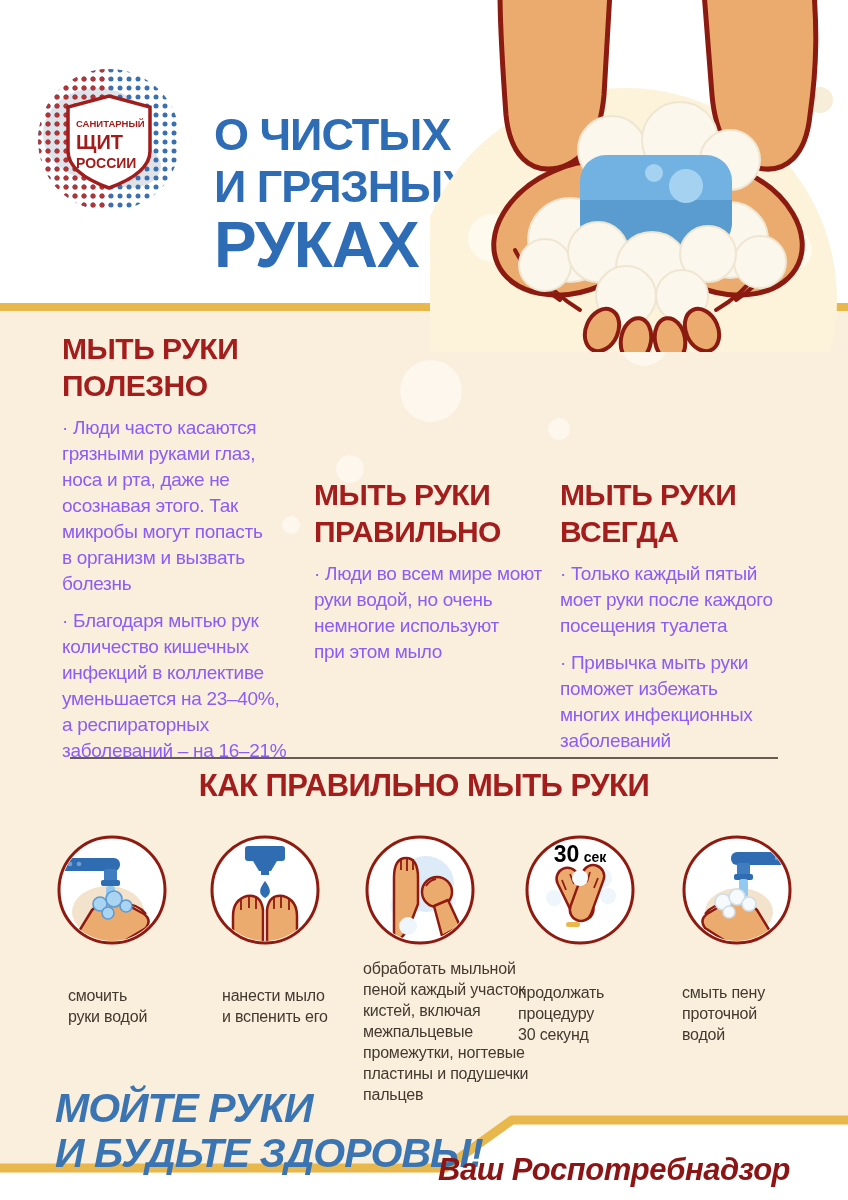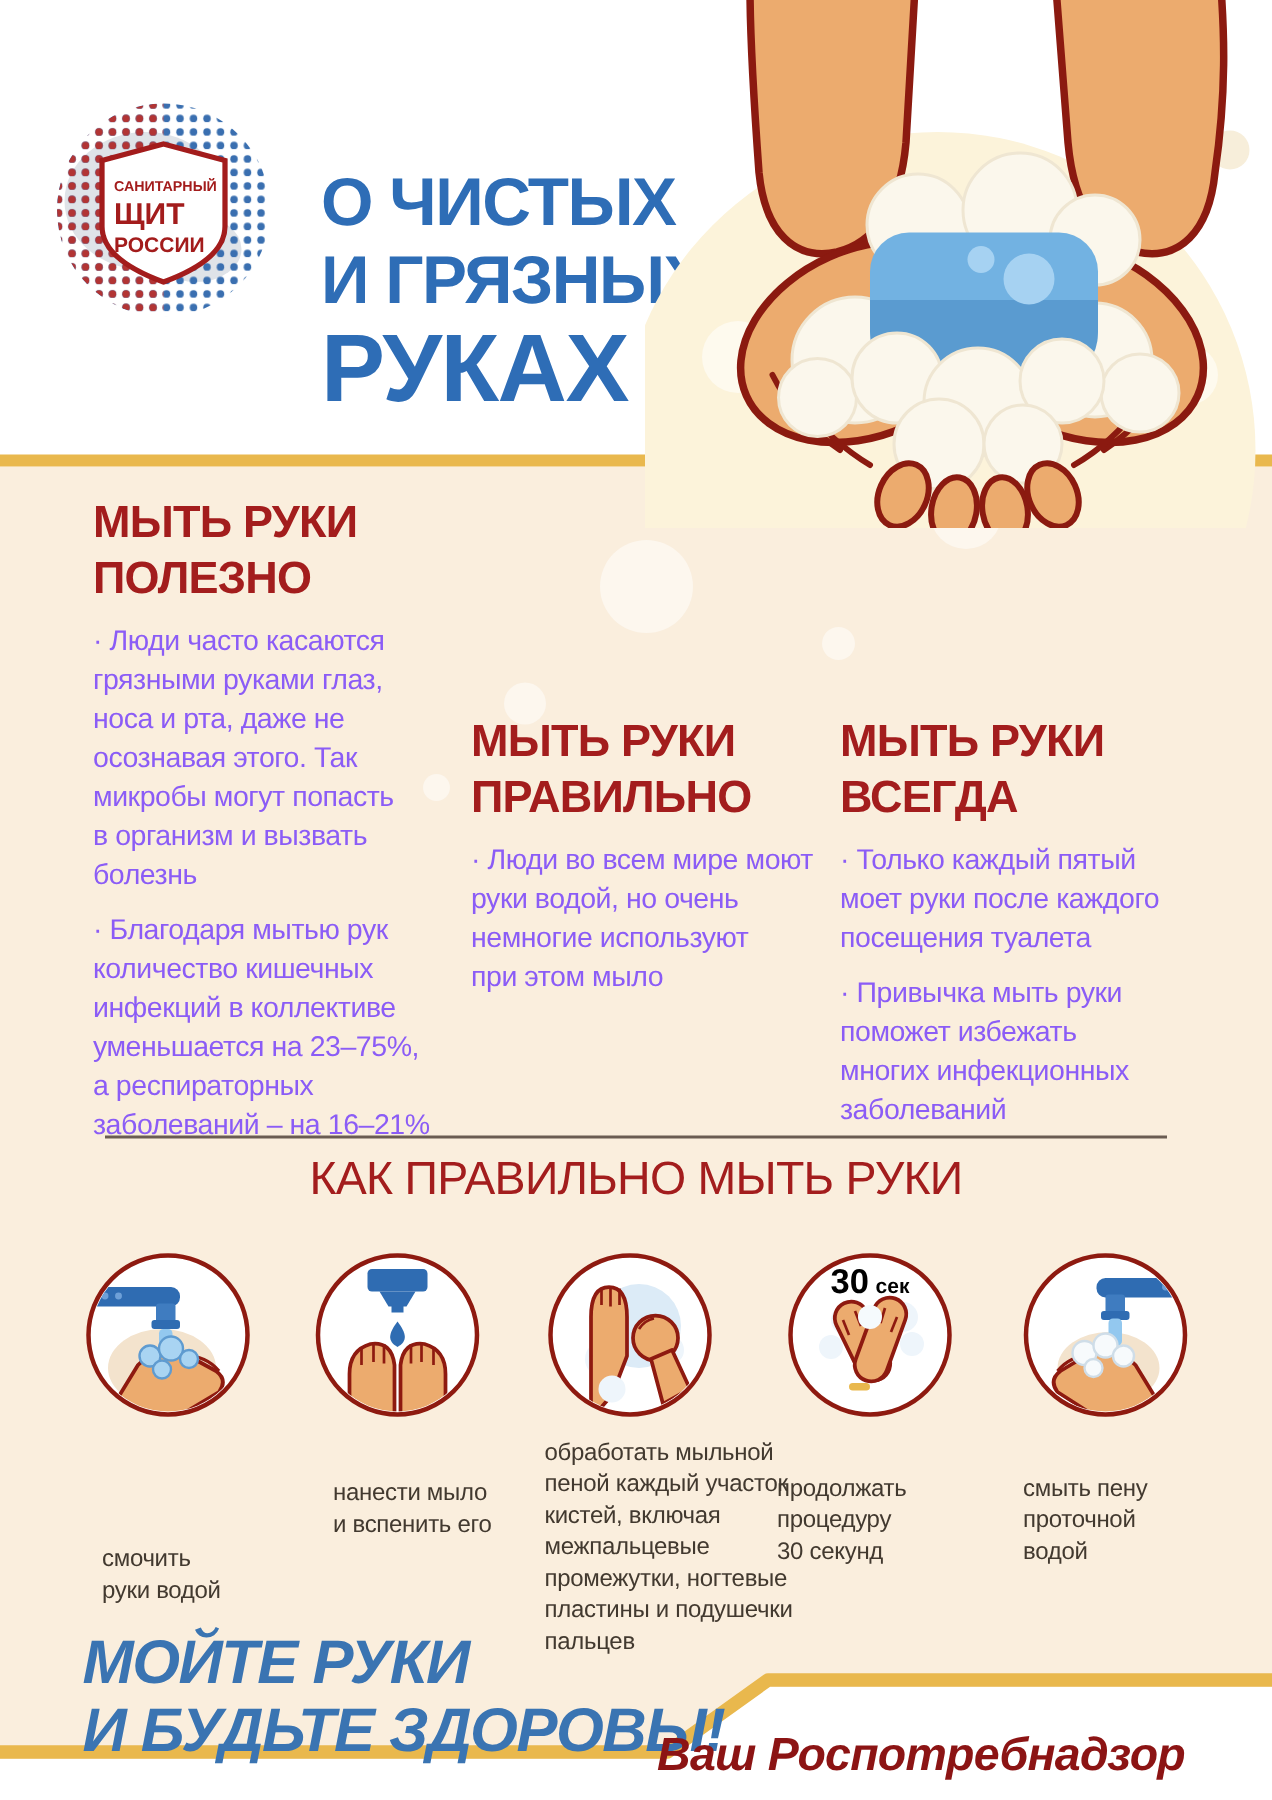--- a/index.html
+++ b/index.html
@@ -26,31 +26,31 @@
   .col { position:absolute; width:242px; z-index:3; }
   .col-1 { left:62px; top:330px; }
   .col-2 { left:314px; top:476px; }
   .col-3 { left:560px; top:476px; }
   .col-heading { color:#a31d1d; font-weight:bold; font-size:30px; line-height:37px; white-space:pre-line; letter-spacing:-0.5px; }
   .col-bullet { color:#8b5cf6; font-size:19px; line-height:26px; white-space:pre-line; margin-top:11px; letter-spacing:-0.3px; }
 
   .thin-divider { position:absolute; left:70px; top:757px; width:708px; height:2px; background:#6a5c52; z-index:3; }
 
   .howto-heading { position:absolute; left:0; top:768px; width:848px; text-align:center; color:#a31d1d;
-                   font-weight:normal; font-size:31px; letter-spacing:-0.5px; z-index:3; }
+                   font-weight:bold; font-size:31px; letter-spacing:-0.5px; z-index:3; }
 
   .step-circle { position:absolute; top:834px; width:112px; height:112px; z-index:3; }
   .sc-1 { left:56px; } .sc-2 { left:209px; } .sc-3 { left:364px; } .sc-4 { left:524px; } .sc-5 { left:681px; }
 
   .step-badge { position:absolute; left:524px; top:841px; width:112px; text-align:center; z-index:4; color:#000000; font-weight:bold; }
   .step-badge .num { font-size:23px; }
   .step-badge .unit { font-size:14px; }
 
   .step-caption { position:absolute; color:#42392f; font-size:16px; line-height:21px; white-space:pre-line; z-index:3; letter-spacing:-0.2px; }
-  .cap-1 { left:68px;  top:985px; width:150px;margin-top:44px; }
+  .cap-1 { left:68px;  top:985px; width:150px; }
   .cap-2 { left:222px; top:985px; width:160px; }
   .cap-3 { left:363px; top:958px; width:180px; }
   .cap-4 { left:518px; top:982px; width:160px; }
   .cap-5 { left:682px; top:982px; width:150px; }
 
   .slogan { position:absolute; left:55px; top:1086px; z-index:4; color:#3a74b2; font-weight:bold; font-style:italic;
             font-size:41px; line-height:45px; white-space:pre-line; letter-spacing:-1px; }
 
   .bottom-edge { position:absolute; left:0; top:1100px; width:848px; height:100px; z-index:3; }
 
@@ -166,21 +166,21 @@
     <div class="col-bullet">·  Люди часто касаются
 грязными руками глаз,
 носа и рта, даже не
 осознавая этого. Так
 микробы могут попасть
 в организм и вызвать
 болезнь</div>
     <div class="col-bullet">·  Благодаря мытью рук
 количество кишечных
 инфекций в коллективе
-уменьшается на 23–75%,
+уменьшается на 23–40%,
 а респираторных
 заболеваний – на 16–21%</div>
   </div>
   <div class="col col-2">
     <div class="col-heading">МЫТЬ РУКИ
 ПРАВИЛЬНО</div>
     <div class="col-bullet">·  Люди во всем мире моют
 руки водой, но очень
 немногие используют
 при этом мыло</div>

